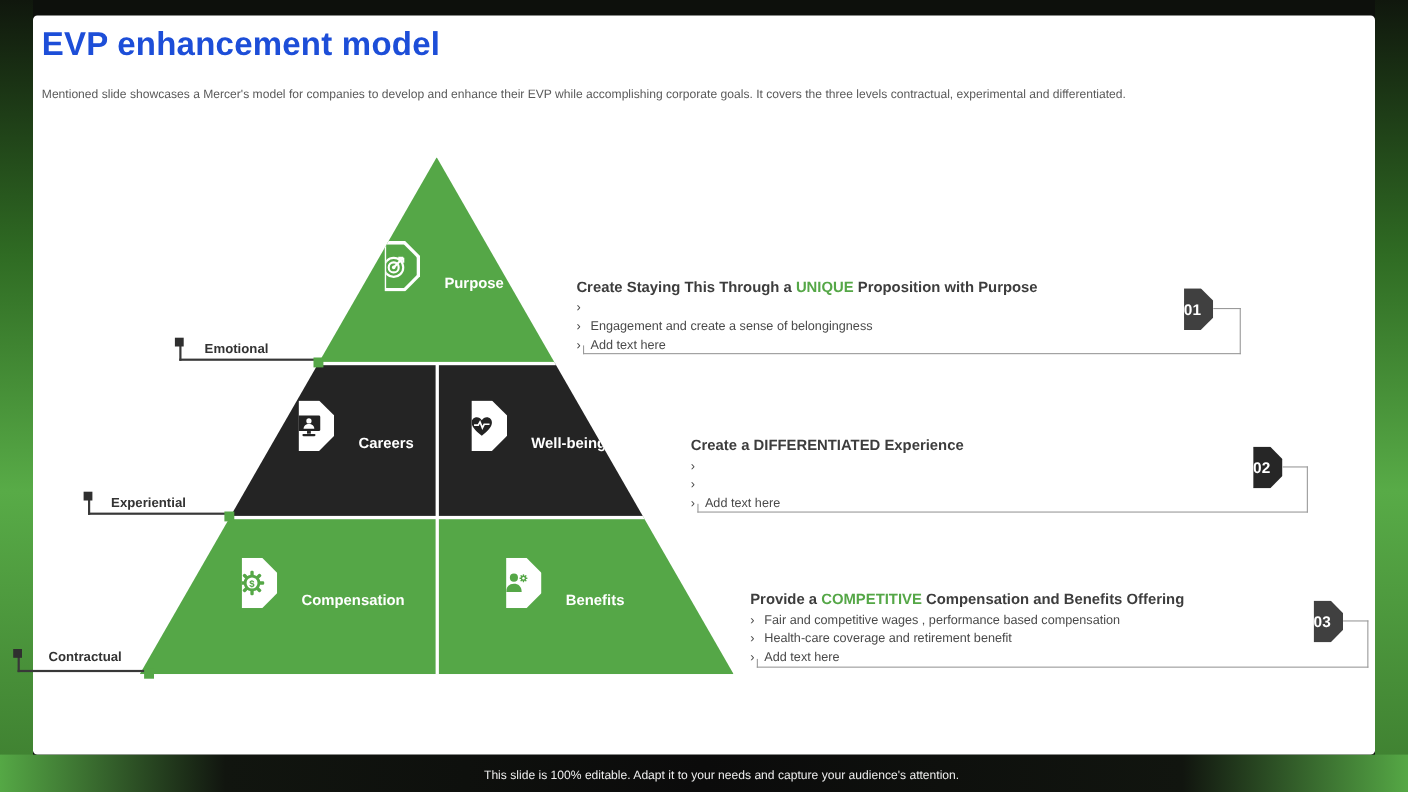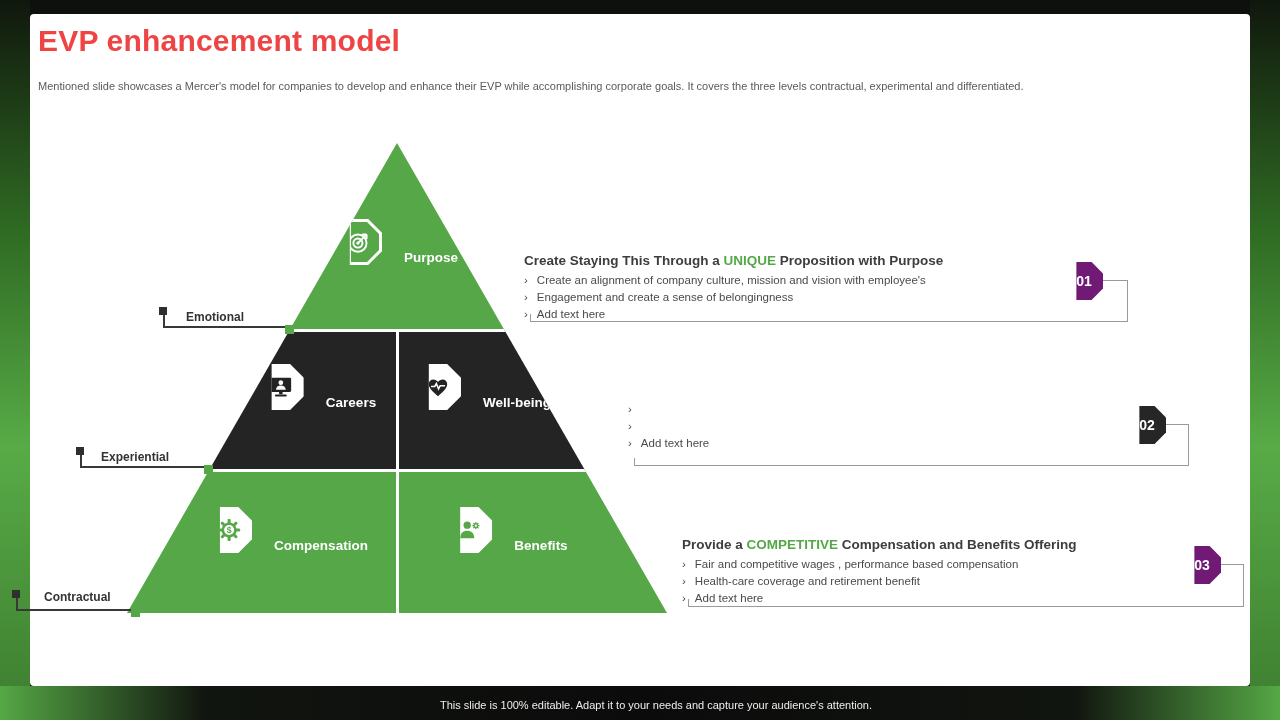--- a/index.html
+++ b/index.html
@@ -21,21 +21,21 @@
     background:linear-gradient(90deg,#55a845 0%,#11150f 16%,#0b0b0b 50%,#11150f 84%,#55a845 100%);
   }
   .footer { position:absolute; left:0; right:0; bottom:9px; text-align:center;
     color:#ededed; font-size:11px;padding-left:32px; }
 
   
   .slide { position:absolute; left:30px; top:14px; width:1220px; height:672px;
     background:#ffffff; border-radius:4px; }
 
   .title { position:absolute; left:8px; top:10px; font-size:30px; font-weight:700;
-    color:#ef4444; letter-spacing:.2px; }
+    color:#1d4ed8; letter-spacing:.2px; }
   .subtitle { position:absolute; left:8px; top:66px; width:1190px; font-size:11px;
     color:#5a5a5a; }
 
   
   .pyramid { position:absolute; left:97px; top:129px; width:540px; height:470px; }
   .tri { position:absolute; inset:0; clip-path:polygon(50% 0%,100% 100%,0% 100%); }
   .tier { position:absolute; left:0; right:0; }
   .tier-top { top:0; height:39.8%; background:#55a747; }
   .tier-mid { top:39.8%; height:29.8%; background:#242424; }
   .tier-bot { top:69.6%; height:30.4%; background:#55a747; }
@@ -64,21 +64,21 @@
   .sec-head { font-size:13.5px; font-weight:700; color:#3d3d3d; white-space:nowrap; }
   .hl-green { color:#55a747; }
   .hl-dark { color:#3d3d3d; }
   .bullets { margin-top:5px; display:flex; flex-direction:column; gap:2px; }
   .bullet { display:flex; gap:9px; font-size:11.5px; color:#4a4a4a; line-height:1.32; }
   .bm { color:#4a4a4a; }
 
   .badge { position:absolute; width:38px; height:38px;
     clip-path:polygon(30% 0%,70% 0%,100% 30%,100% 70%,70% 100%,30% 100%);
     display:grid; place-items:center; color:#fff; font-weight:700; font-size:14px; }
-  .badge.green { background:#701a75; }
+  .badge.green { background:#404040; }
   .badge.dark { background:#262626; }
 
   .bracket { position:absolute; border-right:1px solid #9a9a9a; border-bottom:1px solid #9a9a9a; }
   .hline { position:absolute; height:1px; background:#9a9a9a; }
   .vtick { position:absolute; width:1px; height:8px; background:#9a9a9a; }
 </style>
 </head>
 <body>
 
 <div class="bg-edge left"></div>
@@ -204,38 +204,38 @@
   <div class="conn-line" style="left:-14px; top:583px; width:117px; height:14px;"></div>
   <div class="sq-dark" style="left:-18px; top:576px;"></div>
   <div class="sq-green" style="left:101px; top:594px;"></div>
   <div class="side-label" style="left:14px; top:576px;">Contractual</div>
 
   <div class="section" style="left:494px; top:239px; width:560px;">
     <div class="sec-head"><span>Create Staying This Through a </span><span class="hl-green">UNIQUE</span><span> Proposition with Purpose</span></div>
     <div class="bullets">
       <div class="bullet">
           <span class="bm">›</span>
-          <span>Create an alignment of company culture, mission and vision with employee's</span>
         </div>
       <div class="bullet">
           <span class="bm">›</span>
           <span>Engagement and create a sense of belongingness</span>
         </div>
       <div class="bullet">
           <span class="bm">›</span>
           <span>Add text here</span>
         </div>
     </div>
   </div>
   <div class="badge green" style="left:1035px; top:248px;">01</div>
   <div class="bracket" style="left:500px; top:266px; width:598px; height:42px;"></div>
   <div class="hline" style="left:1073px; top:266px; width:25px;"></div>
   <div class="vtick" style="left:500px; top:300px;"></div>
 
   <div class="section" style="left:598px; top:383px; width:520px;">
+    <div class="sec-head"><span>Create a </span><span class="hl-dark">DIFFERENTIATED</span><span> Experience</span></div>
     <div class="bullets">
       <div class="bullet">
           <span class="bm">›</span>
         </div>
       <div class="bullet">
           <span class="bm">›</span>
         </div>
       <div class="bullet">
           <span class="bm">›</span>
           <span>Add text here</span>

